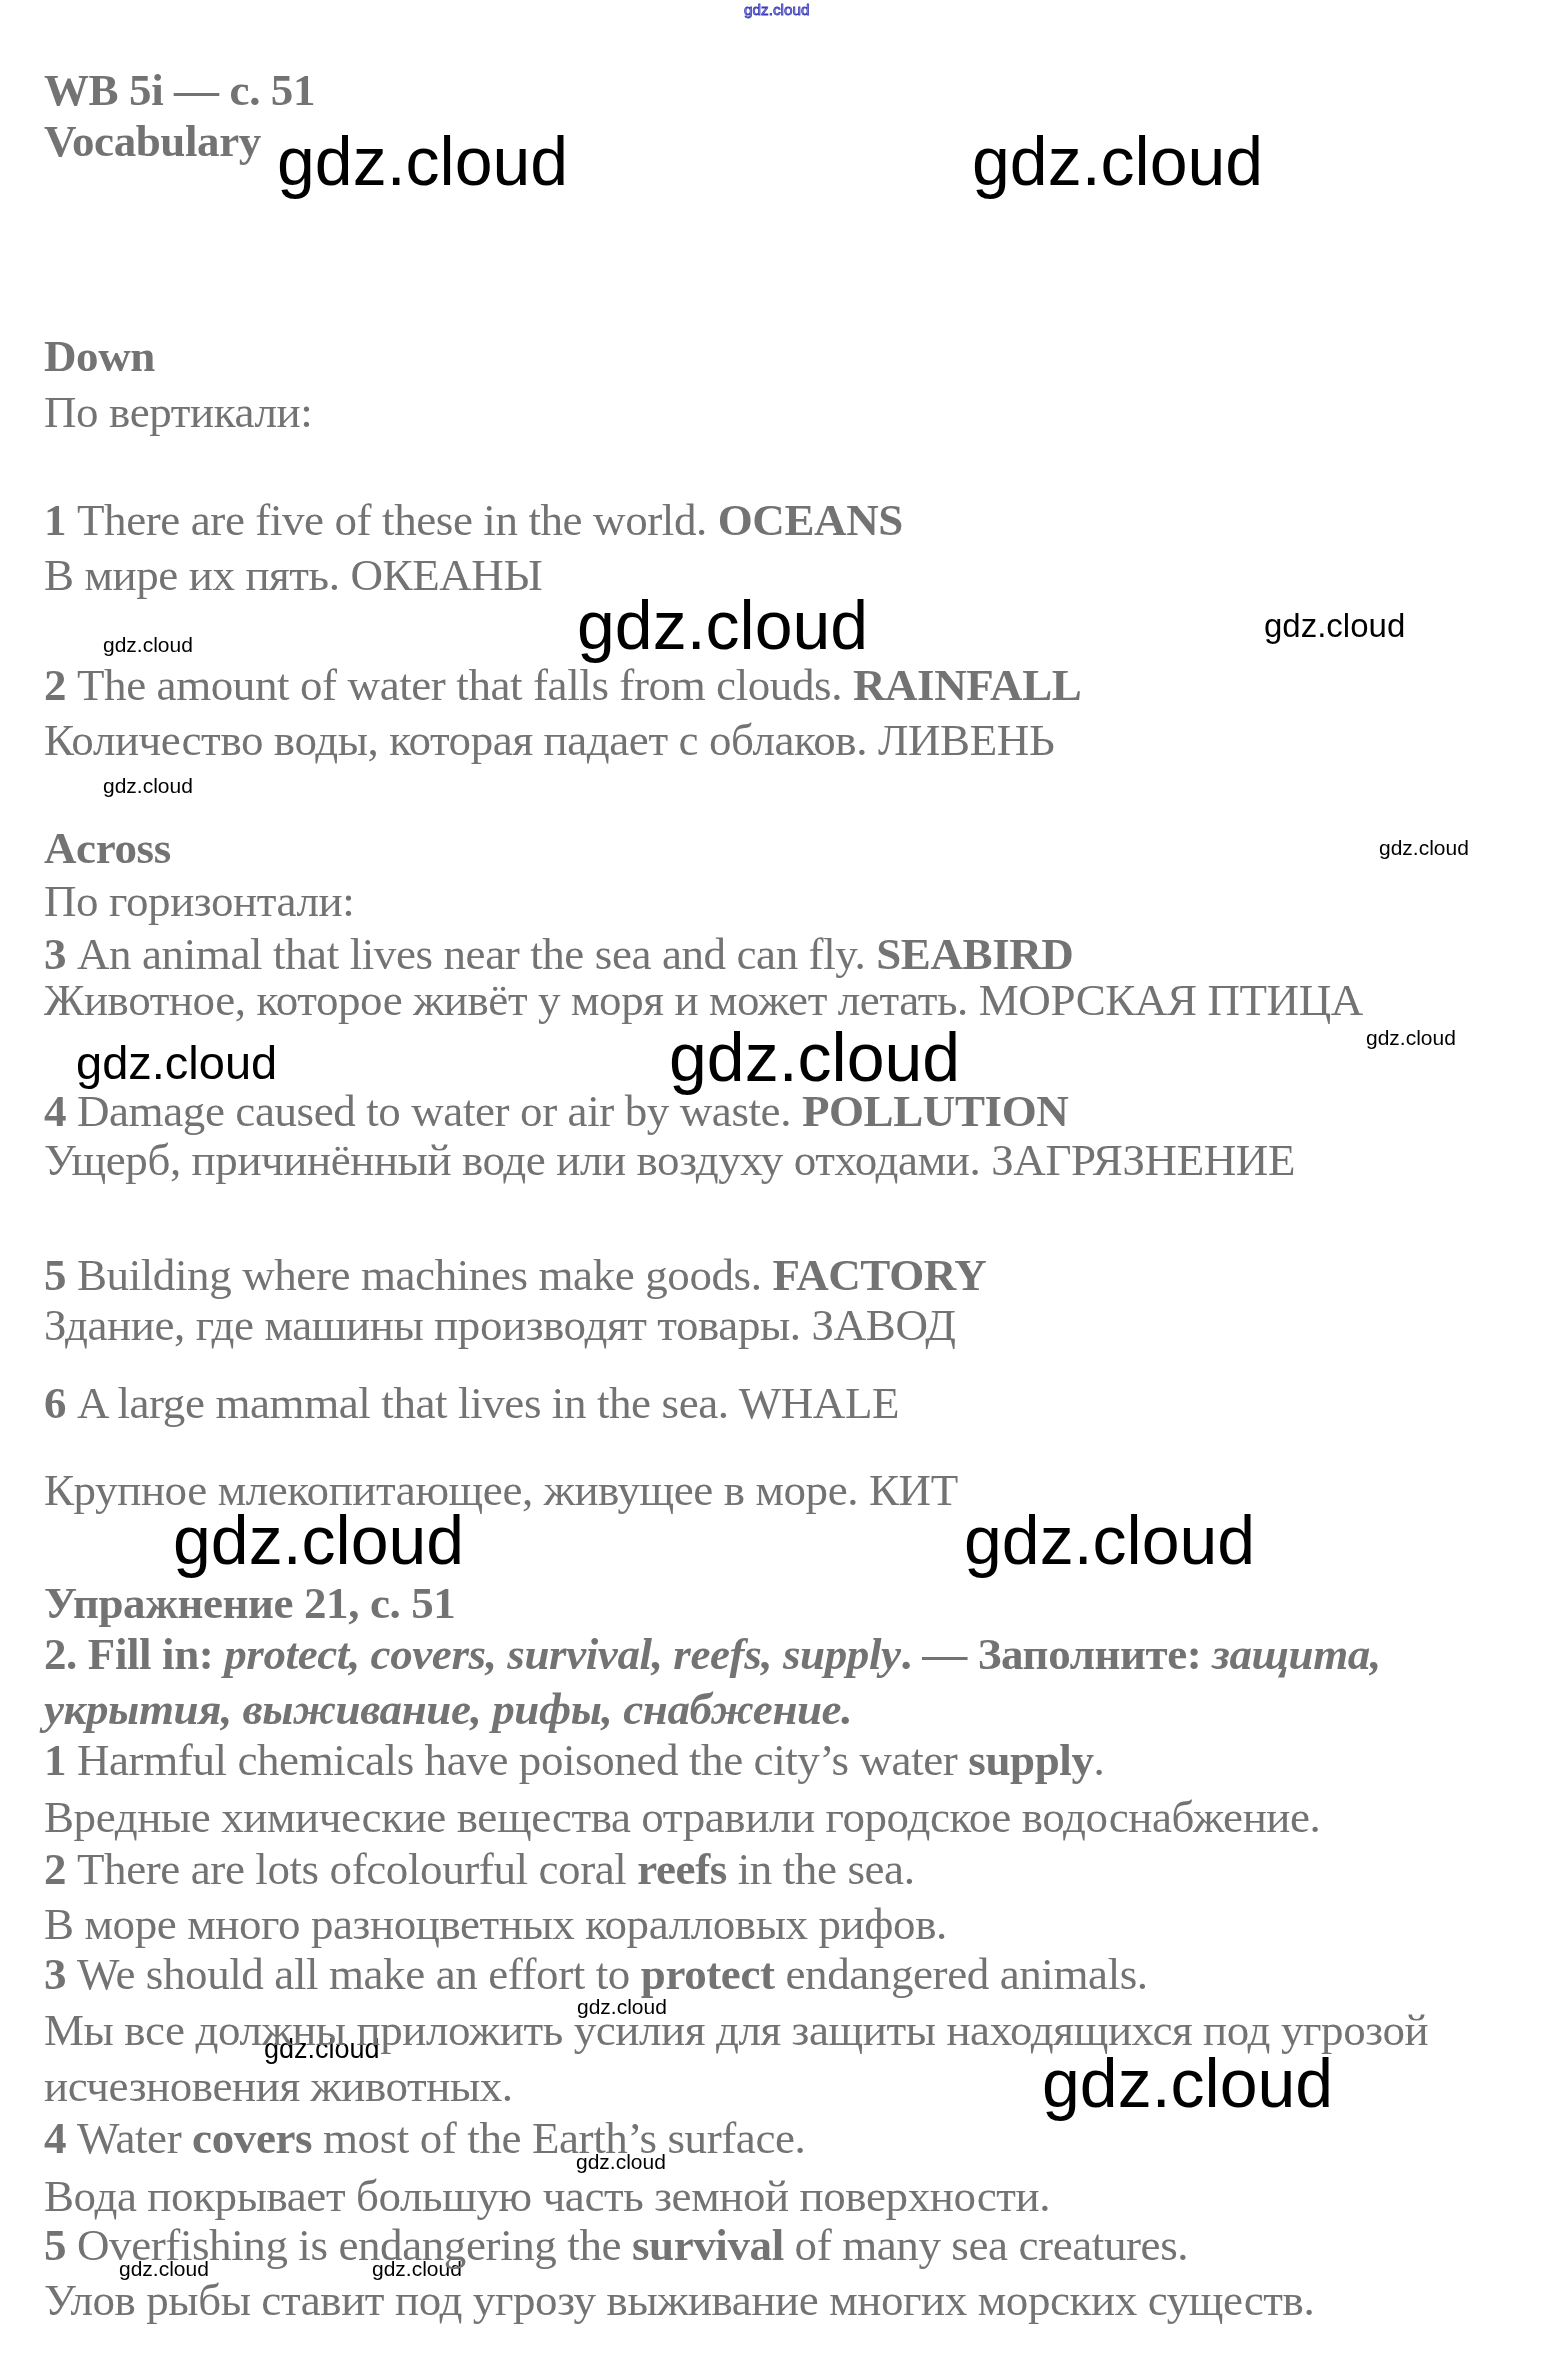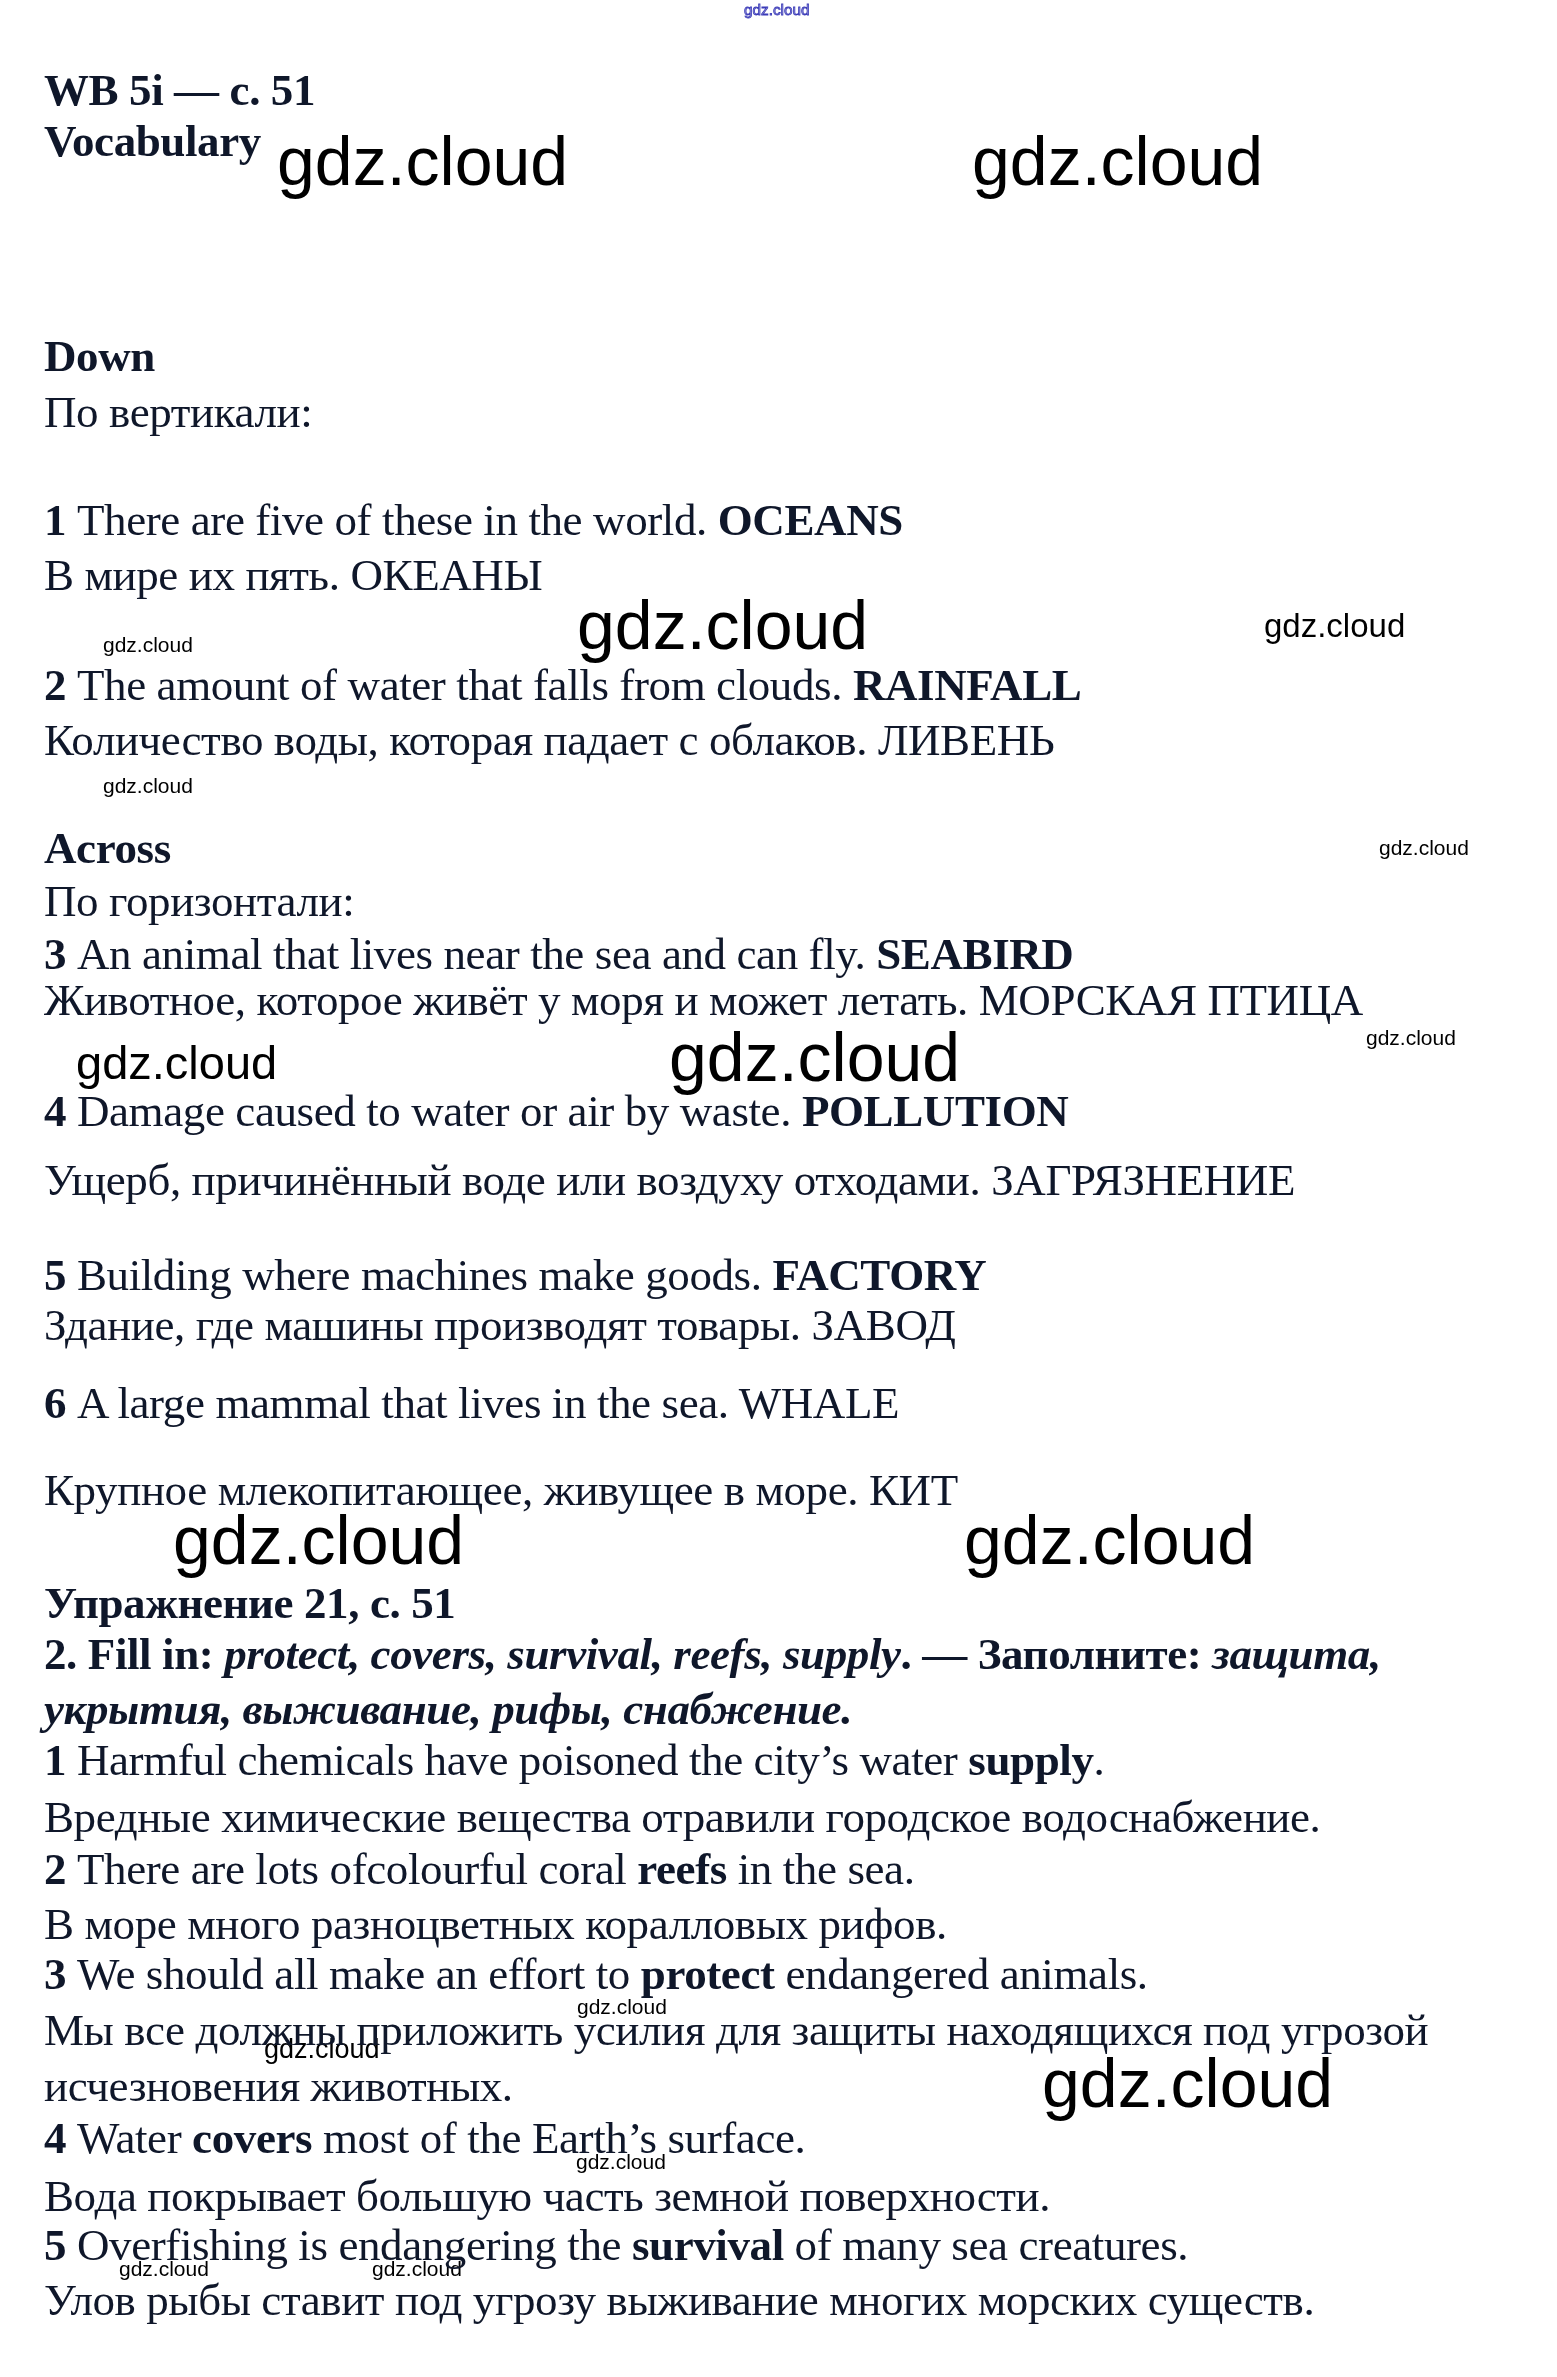--- a/index.html
+++ b/index.html
@@ -20,21 +20,21 @@
     position: absolute;
     inset: 0;
   }
   .line {
     position: absolute;
     font-family: "Liberation Serif", serif;
     font-size: 45px;
     line-height: 1.08;
     white-space: nowrap;
     letter-spacing: -0.4px;
-    color: #0f172a;
+    color: #737373;
   }
   .line .b { font-weight: bold; }
   .line .i { font-style: italic; }
   .wm {
     position: absolute;
     font-family: "Liberation Sans", sans-serif;
     line-height: 1;
     white-space: nowrap;
     color: #000000;
     font-weight: normal;
@@ -76,21 +76,21 @@
       <div class="line" style="left: 44px; top: 388px;"><span>По вертикали:</span></div>
       <div class="line" style="left: 44px; top: 496px;"><span class="b">1 </span><span>There are five of these in the world. </span><span class="b">OCEANS</span></div>
       <div class="line" style="left: 44px; top: 551px;"><span>В мире их пять. ОКЕАНЫ</span></div>
       <div class="line" style="left: 44px; top: 661px;"><span class="b">2 </span><span>The amount of water that falls from clouds. </span><span class="b">RAINFALL</span></div>
       <div class="line" style="left: 44px; top: 716px;"><span>Количество воды, которая падает с облаков. ЛИВЕНЬ</span></div>
       <div class="line" style="left: 44px; top: 824px;"><span class="b">Across</span></div>
       <div class="line" style="left: 44px; top: 877px;"><span>По горизонтали:</span></div>
       <div class="line" style="left: 44px; top: 930px;"><span class="b">3 </span><span>An animal that lives near the sea and can fly. </span><span class="b">SEABIRD</span></div>
       <div class="line" style="left: 44px; top: 976px;"><span>Животное, которое живёт у моря и может летать. МОРСКАЯ ПТИЦА</span></div>
       <div class="line" style="left: 44px; top: 1087px;"><span class="b">4 </span><span>Damage caused to water or air by waste. </span><span class="b">POLLUTION</span></div>
-      <div class="line" style="left: 44px; top: 1136px; margin-top: 20px;"><span>Ущерб, причинённый воде или воздуху отходами. ЗАГРЯЗНЕНИЕ</span></div>
+      <div class="line" style="left: 44px; top: 1136px;"><span>Ущерб, причинённый воде или воздуху отходами. ЗАГРЯЗНЕНИЕ</span></div>
       <div class="line" style="left: 44px; top: 1251px;"><span class="b">5 </span><span>Building where machines make goods. </span><span class="b">FACTORY</span></div>
       <div class="line" style="left: 44px; top: 1301px;"><span>Здание, где машины производят товары. ЗАВОД</span></div>
       <div class="line" style="left: 44px; top: 1379px;"><span class="b">6 </span><span>A large mammal that lives in the sea. WHALE</span></div>
       <div class="line" style="left: 44px; top: 1466px;"><span>Крупное млекопитающее, живущее в море. КИТ</span></div>
       <div class="line" style="left: 44px; top: 1579px;"><span class="b">Упражнение 21, с. 51</span></div>
       <div class="line" style="left: 44px; top: 1630px; font-family: Liberation Serif, serif;"><span class="b">2. Fill in: </span><span class="b i">protect, covers, survival, reefs, supply</span><span class="b">. — Заполните: </span><span class="b i">защита,</span></div>
       <div class="line" style="left: 44px; top: 1685px;"><span class="b i">укрытия, выживание, рифы, снабжение.</span></div>
       <div class="line" style="left: 44px; top: 1736px;"><span class="b">1 </span><span>Harmful chemicals have poisoned the city’s water </span><span class="b">supply</span><span>.</span></div>
       <div class="line" style="left: 44px; top: 1793px;"><span>Вредные химические вещества отравили городское водоснабжение.</span></div>
       <div class="line" style="left: 44px; top: 1845px;"><span class="b">2 </span><span>There are lots ofcolourful coral </span><span class="b">reefs</span><span> in the sea.</span></div>

